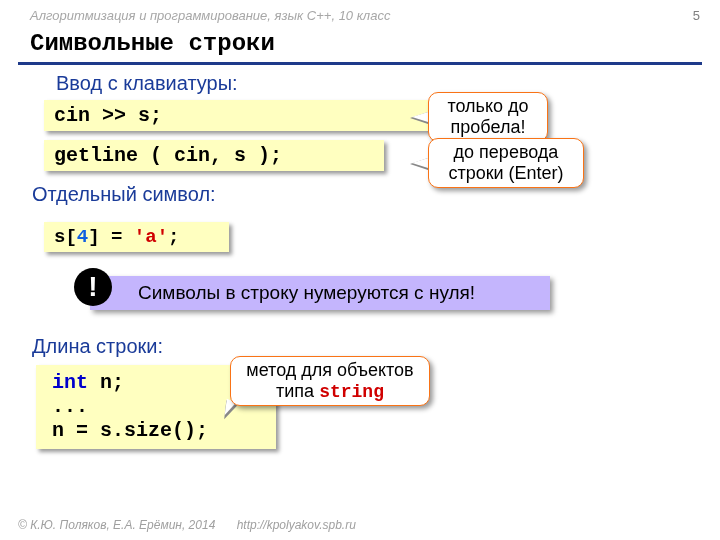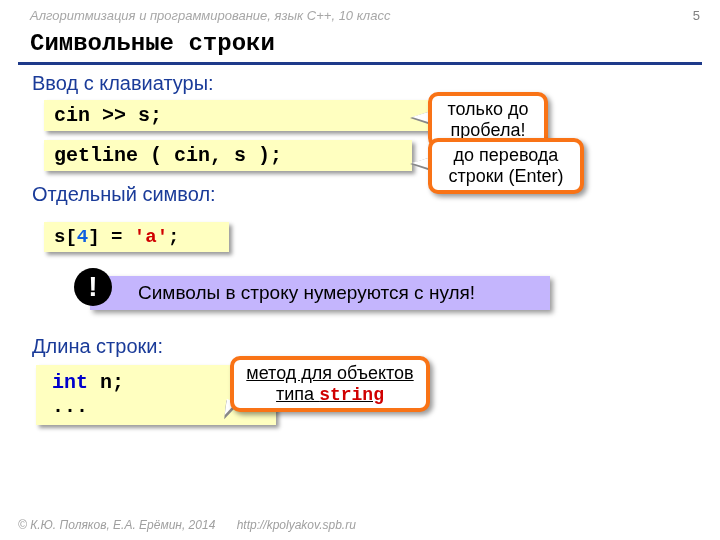--- a/index.html
+++ b/index.html
@@ -23,53 +23,53 @@
     font-size: 24px; font-weight: bold; color: #000; font-family: Liberation Mono, monospace;
   }
   .title-underline {
     position: absolute; top: 62px; left: 18px; right: 18px;
     height: 3px; background: #1e3a8a;
   }
   .section {
     position: absolute; left: 32px;
     font-size: 20px; color: #1a3b99;
   }
-  .sec1 { top: 72px; }
+  .sec1 { top: 72px; margin-left: 24px; }
   .sec2 { top: 183px; }
   .sec3 { top: 335px; }
   .codebox {
     position: absolute;
     background: #ffffc0;
     box-shadow: 3px 3px 4px rgba(0,0,0,0.4);
     font-family: "Courier New", monospace;
     font-weight: bold;
     font-size: 20px;
     padding: 4px 10px;
     color: #000;
   }
   .cb1 { top: 100px; left: 44px; width: 408px; }
-  .cb2 { top: 140px; left: 44px; width: 368px; }
+  .cb2 { top: 140px; left: 44px; width: 340px; }
   .cb3 { top: 222px; left: 44px; width: 185px; font-size: 19px; }
   .cb4 { top: 365px; left: 36px; width: 240px; line-height: 1.2; padding: 6px 16px; }
   .num { color: #1060e0; }
   .chr { color: #d00000; }
   .kw { color: #0000cc; }
   .callout {
     position: absolute;
     background: #fff;
-    border: 4px solid #f97316;
+    border: 1px solid #f97316;
     border-radius: 10px;
     box-shadow: 3px 3px 5px rgba(0,0,0,0.4);
     font-size: 18px; color: #000;
     text-align: center;
     padding: 3px 12px;
   }
   .co1 { top: 92px; left: 428px; width: 120px; }
   .co2 { top: 138px; left: 428px; width: 156px; }
-  .co3 { top: 356px; left: 230px; width: 200px; text-decoration: underline; }
+  .co3 { top: 356px; left: 230px; width: 200px; }
   .callout-tail {
     position: absolute; width: 0; height: 0;
   }
   .tail1 { top: 112px; left: 410px; border-top: 6px solid transparent; border-bottom: 6px solid transparent; border-right: 18px solid #888; }
   .tail1b { top: 112px; left: 412px; border-top: 5px solid transparent; border-bottom: 5px solid transparent; border-right: 16px solid #fff; }
   .tail2 { top: 158px; left: 410px; border-top: 6px solid transparent; border-bottom: 6px solid transparent; border-right: 18px solid #888; }
   .tail2b { top: 158px; left: 412px; border-top: 5px solid transparent; border-bottom: 5px solid transparent; border-right: 16px solid #fff; }
   .tail3 { top: 402px; left: 222px; border-left: 6px solid transparent; border-right: 6px solid transparent; border-top: 18px solid #888; transform: rotate(25deg); }
   .tail3b { top: 400px; left: 223px; border-left: 5px solid transparent; border-right: 5px solid transparent; border-top: 16px solid #fff; transform: rotate(25deg); }
   .alertbox {
@@ -122,20 +122,21 @@
 </div>
 
 <div class="alert-badge">!</div>
 <div class="alertbox">Символы в строку нумеруются с нуля!</div>
 
 <div class="section sec3">Длина строки:</div>
 
 <div class="codebox cb4">
   <span class="kw">int</span><span> n;</span><br>
   <span>...</span><br>
+  <span>n = s.size();</span>
 </div>
 
 <div class="callout-tail tail3"></div>
 <div class="callout-tail tail3b"></div>
 <div class="callout co3">
   <span>метод для объектов типа </span><span class="typename">string</span>
 </div>
 
 <div class="footer">
   <span>© К.Ю. Поляков, Е.А. Ерёмин, 2014</span>

